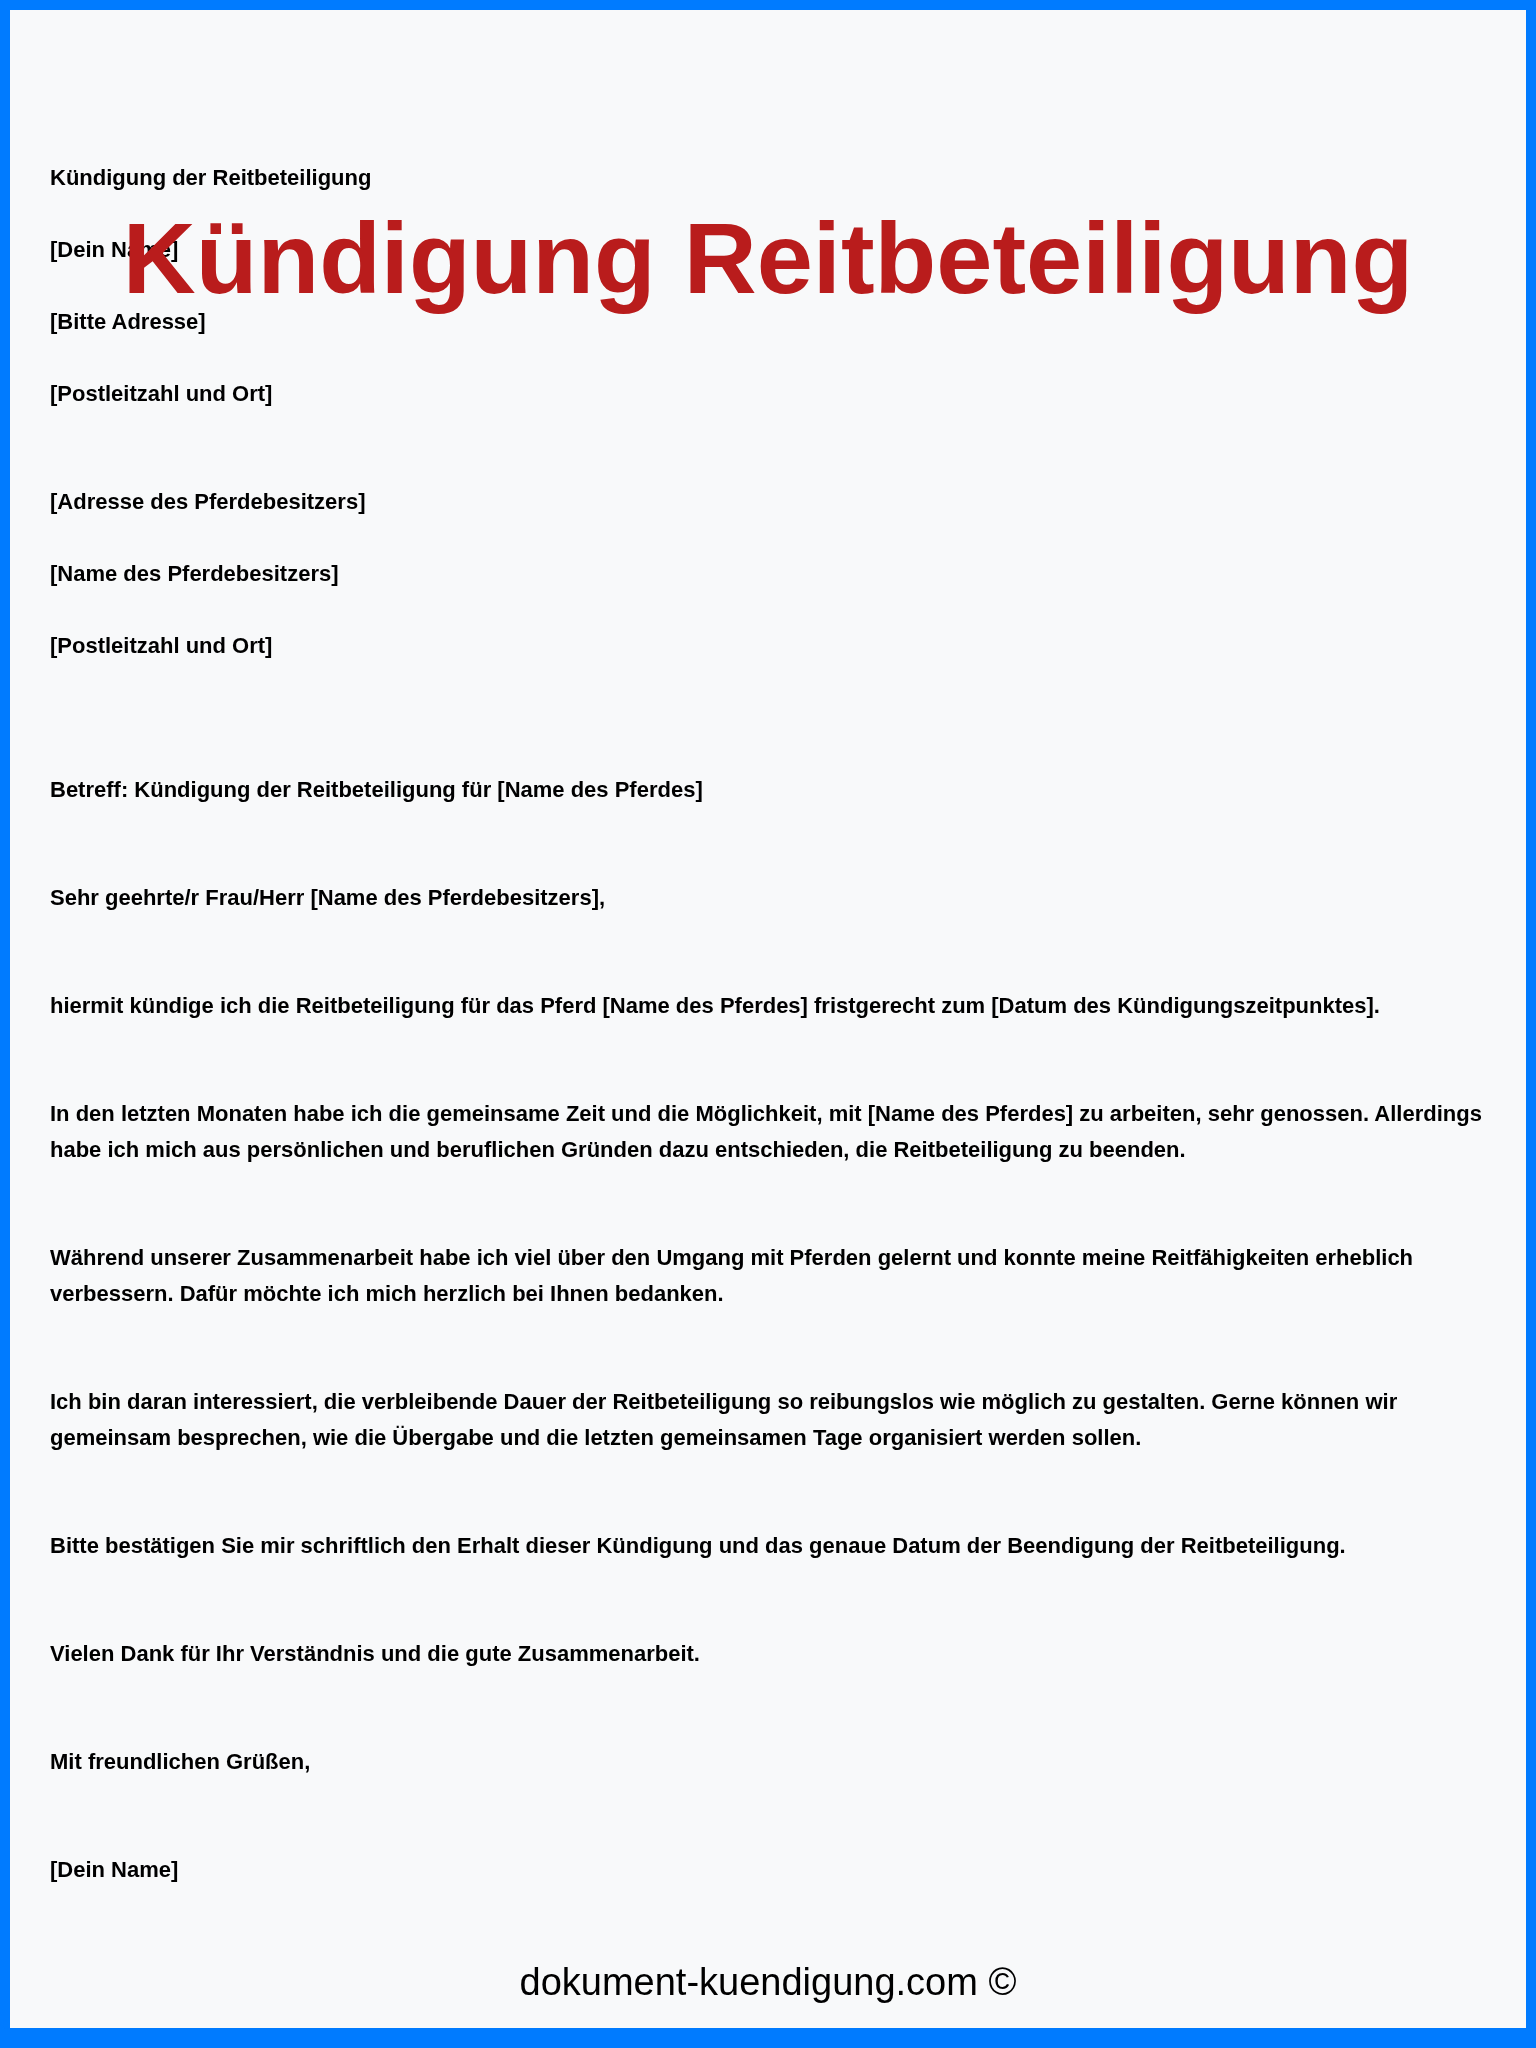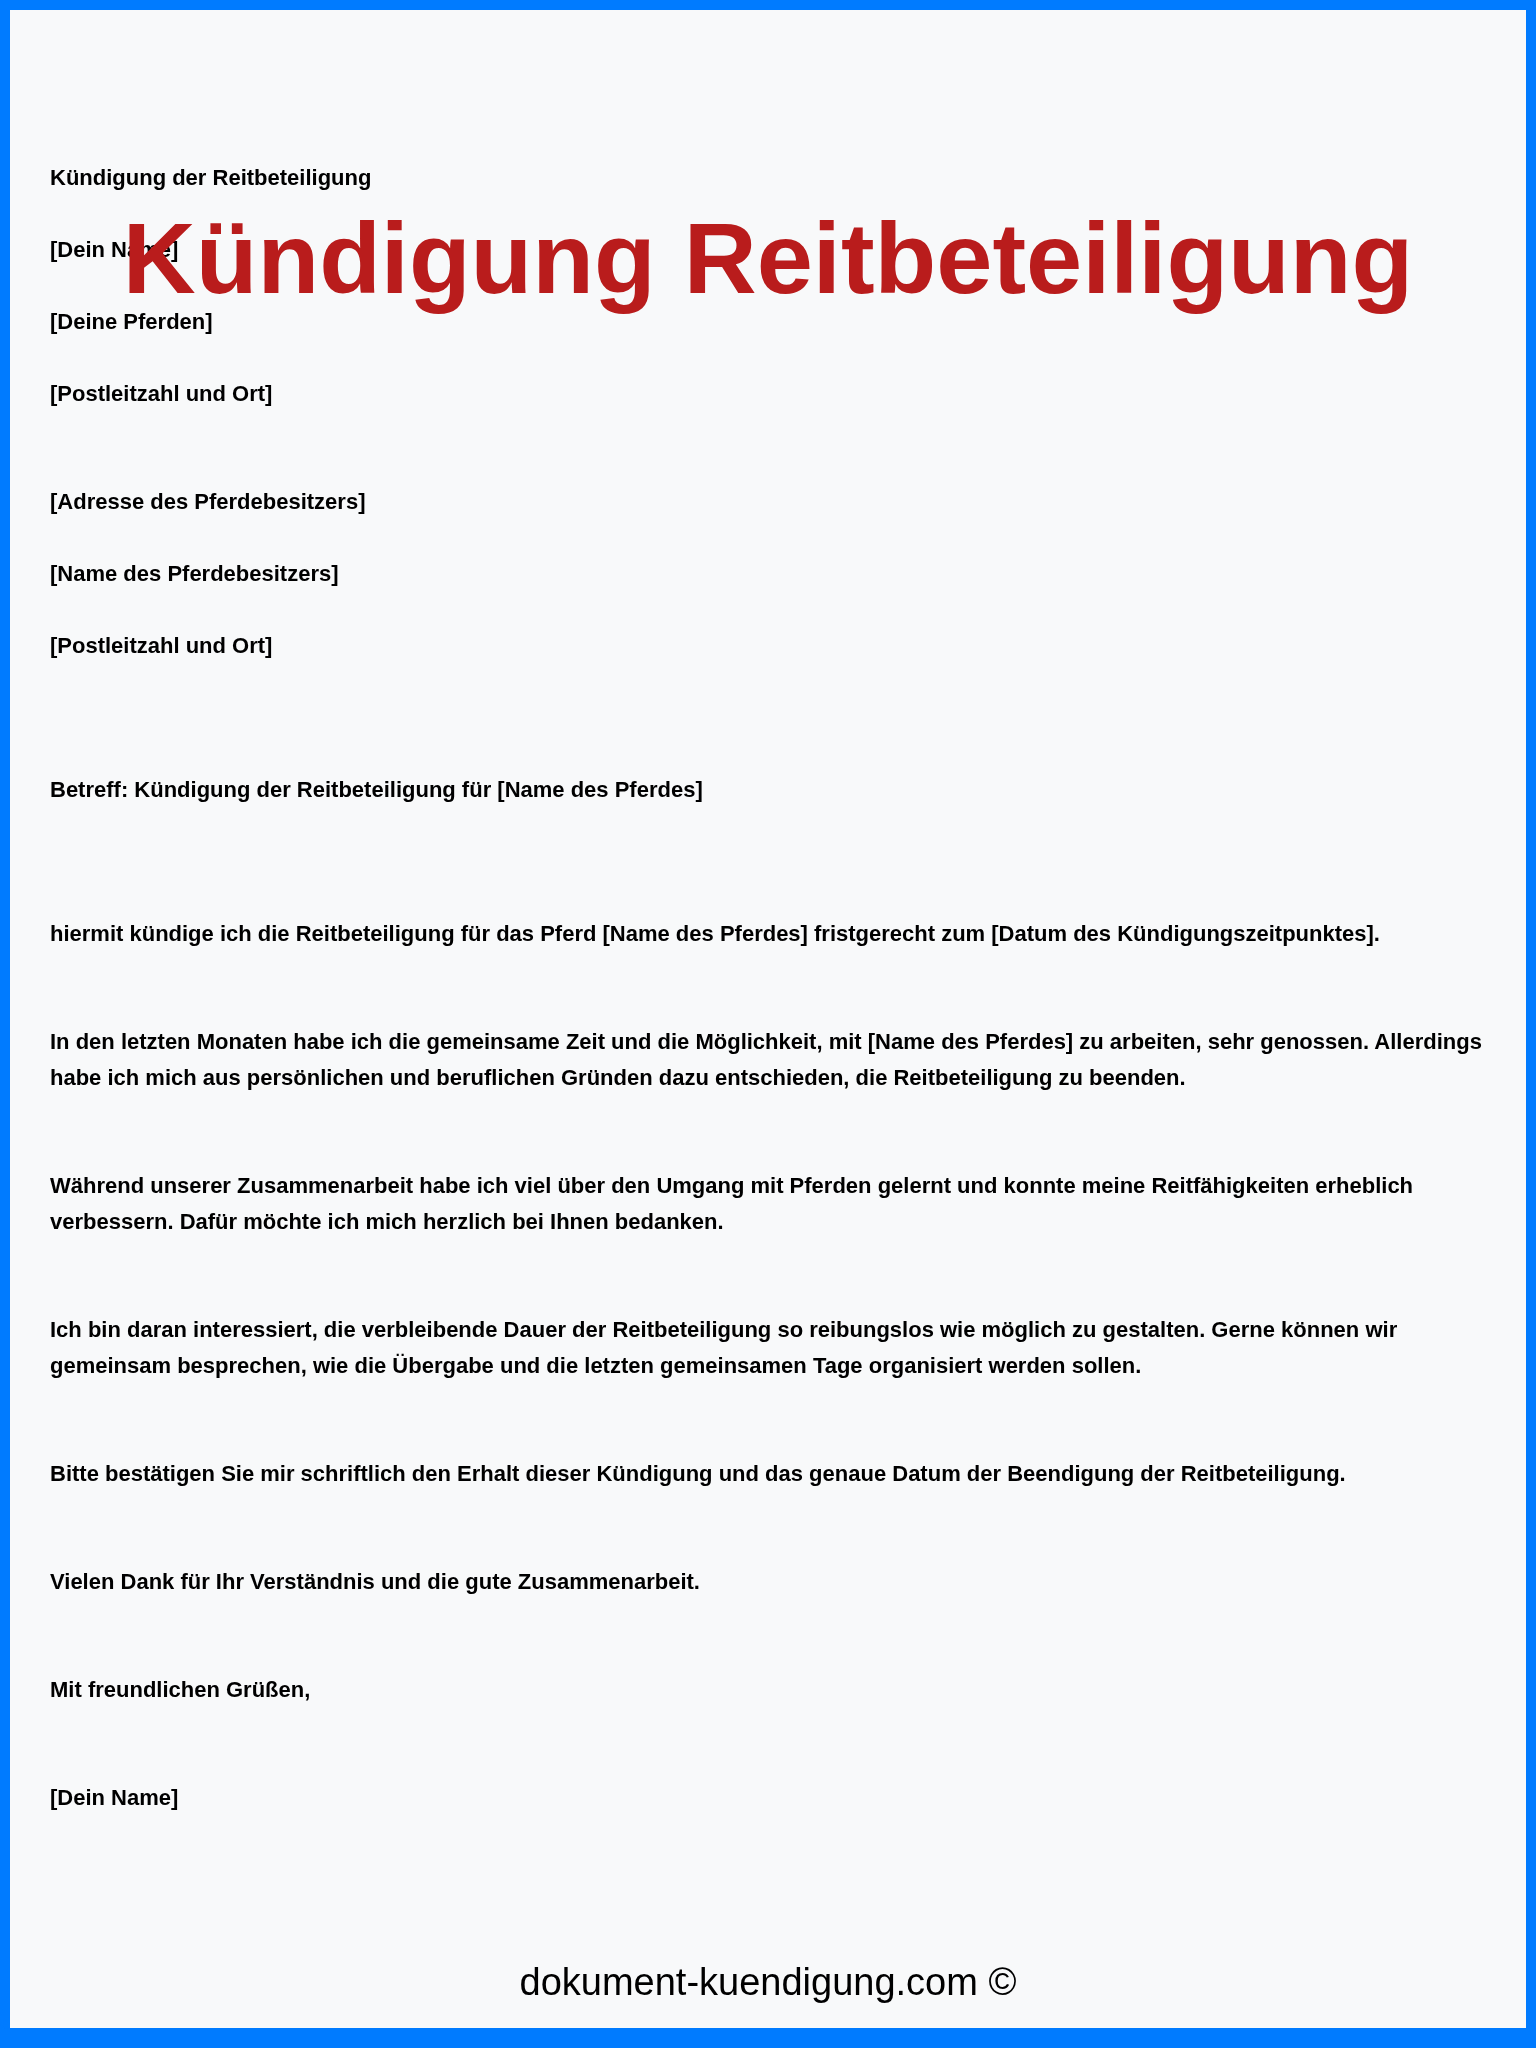--- a/index.html
+++ b/index.html
@@ -54,34 +54,35 @@
   </style>
 </head>
 <body>
 
 <div class="page">
 
   <div class="letter">
     <p>Kündigung der Reitbeteiligung</p>
 
     <p>[Dein Name]</p>
-    <p>[Deine Pferden]</p>
+    <p>[Bitte Adresse]</p>
     <p>[Postleitzahl und Ort]</p>
     <div class="gap"></div>
 
     <p>[Adresse des Pferdebesitzers]</p>
     <p>[Name des Pferdebesitzers]</p>
     <p>[Postleitzahl und Ort]</p>
     <div class="gap"></div>
 
     <div class="gap"></div>
 
     <p>Betreff: Kündigung der Reitbeteiligung für [Name des Pferdes]</p>
     <div class="gap"></div>
 
+    <p>Sehr geehrte/r Frau/Herr [Name des Pferdebesitzers],</p>
     <div class="gap"></div>
 
     <p>hiermit kündige ich die Reitbeteiligung für das Pferd [Name des Pferdes] fristgerecht zum [Datum des Kündigungszeitpunktes].</p>
     <div class="gap"></div>
     <p>In den letzten Monaten habe ich die gemeinsame Zeit und die Möglichkeit, mit [Name des Pferdes] zu arbeiten, sehr genossen. Allerdings habe ich mich aus persönlichen und beruflichen Gründen dazu entschieden, die Reitbeteiligung zu beenden.</p>
     <div class="gap"></div>
     <p>Während unserer Zusammenarbeit habe ich viel über den Umgang mit Pferden gelernt und konnte meine Reitfähigkeiten erheblich verbessern. Dafür möchte ich mich herzlich bei Ihnen bedanken.</p>
     <div class="gap"></div>
     <p>Ich bin daran interessiert, die verbleibende Dauer der Reitbeteiligung so reibungslos wie möglich zu gestalten. Gerne können wir gemeinsam besprechen, wie die Übergabe und die letzten gemeinsamen Tage organisiert werden sollen.</p>
     <div class="gap"></div>

